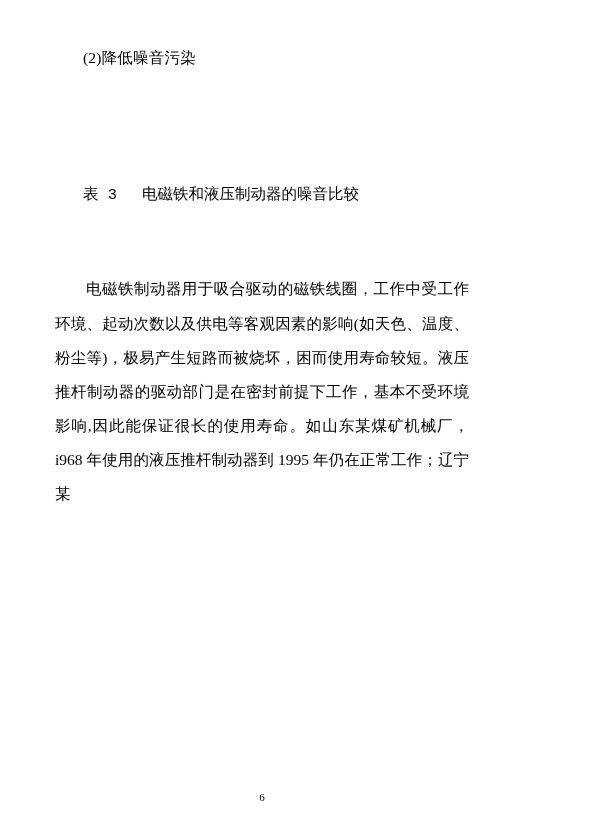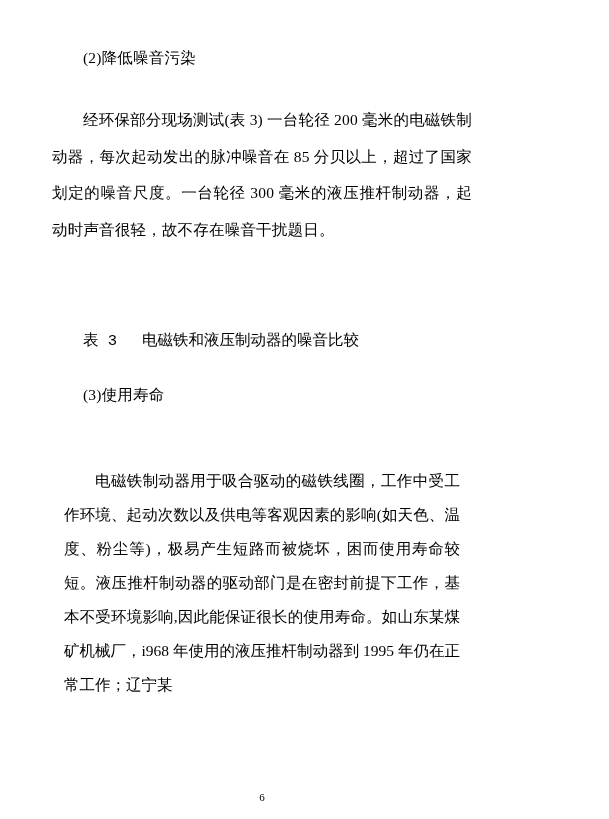--- a/index.html
+++ b/index.html
@@ -33,21 +33,21 @@
     text-indent: 2em;
   }
   .gap-lg { height: 38px; }
   .gap-md { height: 26px; }
   .gap-xl { height: 56px; }
   .block-para {
     font-size: 15.5px;
     line-height: 2.2;
     text-align: justify;
     text-justify: inter-ideograph;
-    margin: 12px;
+    margin: 3px;
     text-indent: 2em;
   }
   .table-title {
     font-size: 15.5px;
     margin: 0;
     text-indent: 2em;
     font-family: Liberation Mono, monospace;
   }
   .table-title .tnum {
     margin-right: 1.6em;
@@ -64,34 +64,32 @@
 </style>
 </head>
 <body>
 
 <div class="page">
 
   <p class="para indent">(2)降低噪音污染</p>
 
   <div class="gap-md"></div>
 
-  <p class="para indent">经环保部分现场测试(表 3) 一台轮径 200 毫米的电磁铁制动器，每次起动发出的脉冲噪音在 85 分贝以上，超过了国家划定的噪音尺度。一台轮径 300 毫米的液压推杆制动器，起动时声音很轻，故不存在噪音干扰题日。</p>
 
   <div class="gap-xl"></div>
 
 
   <div class="gap-md"></div>
 
   <p class="table-title">
     <span class="tnum">表 3</span><span>电磁铁和液压制动器的噪音比较</span>
   </p>
 
   <div class="gap-md"></div>
 
-  <p class="para indent">(3)使用寿命</p>
 
   <div class="gap-lg"></div>
 
   <p class="block-para">电磁铁制动器用于吸合驱动的磁铁线圈，工作中受工作环境、起动次数以及供电等客观因素的影响(如天色、温度、粉尘等)，极易产生短路而被烧坏，困而使用寿命较短。液压推杆制动器的驱动部门是在密封前提下工作，基本不受环境影响,因此能保证很长的使用寿命。如山东某煤矿机械厂，i968 年使用的液压推杆制动器到 1995 年仍在正常工作；辽宁某</p>
 
   <div class="footer">6</div>
 
 </div>
 
 </body></html>

